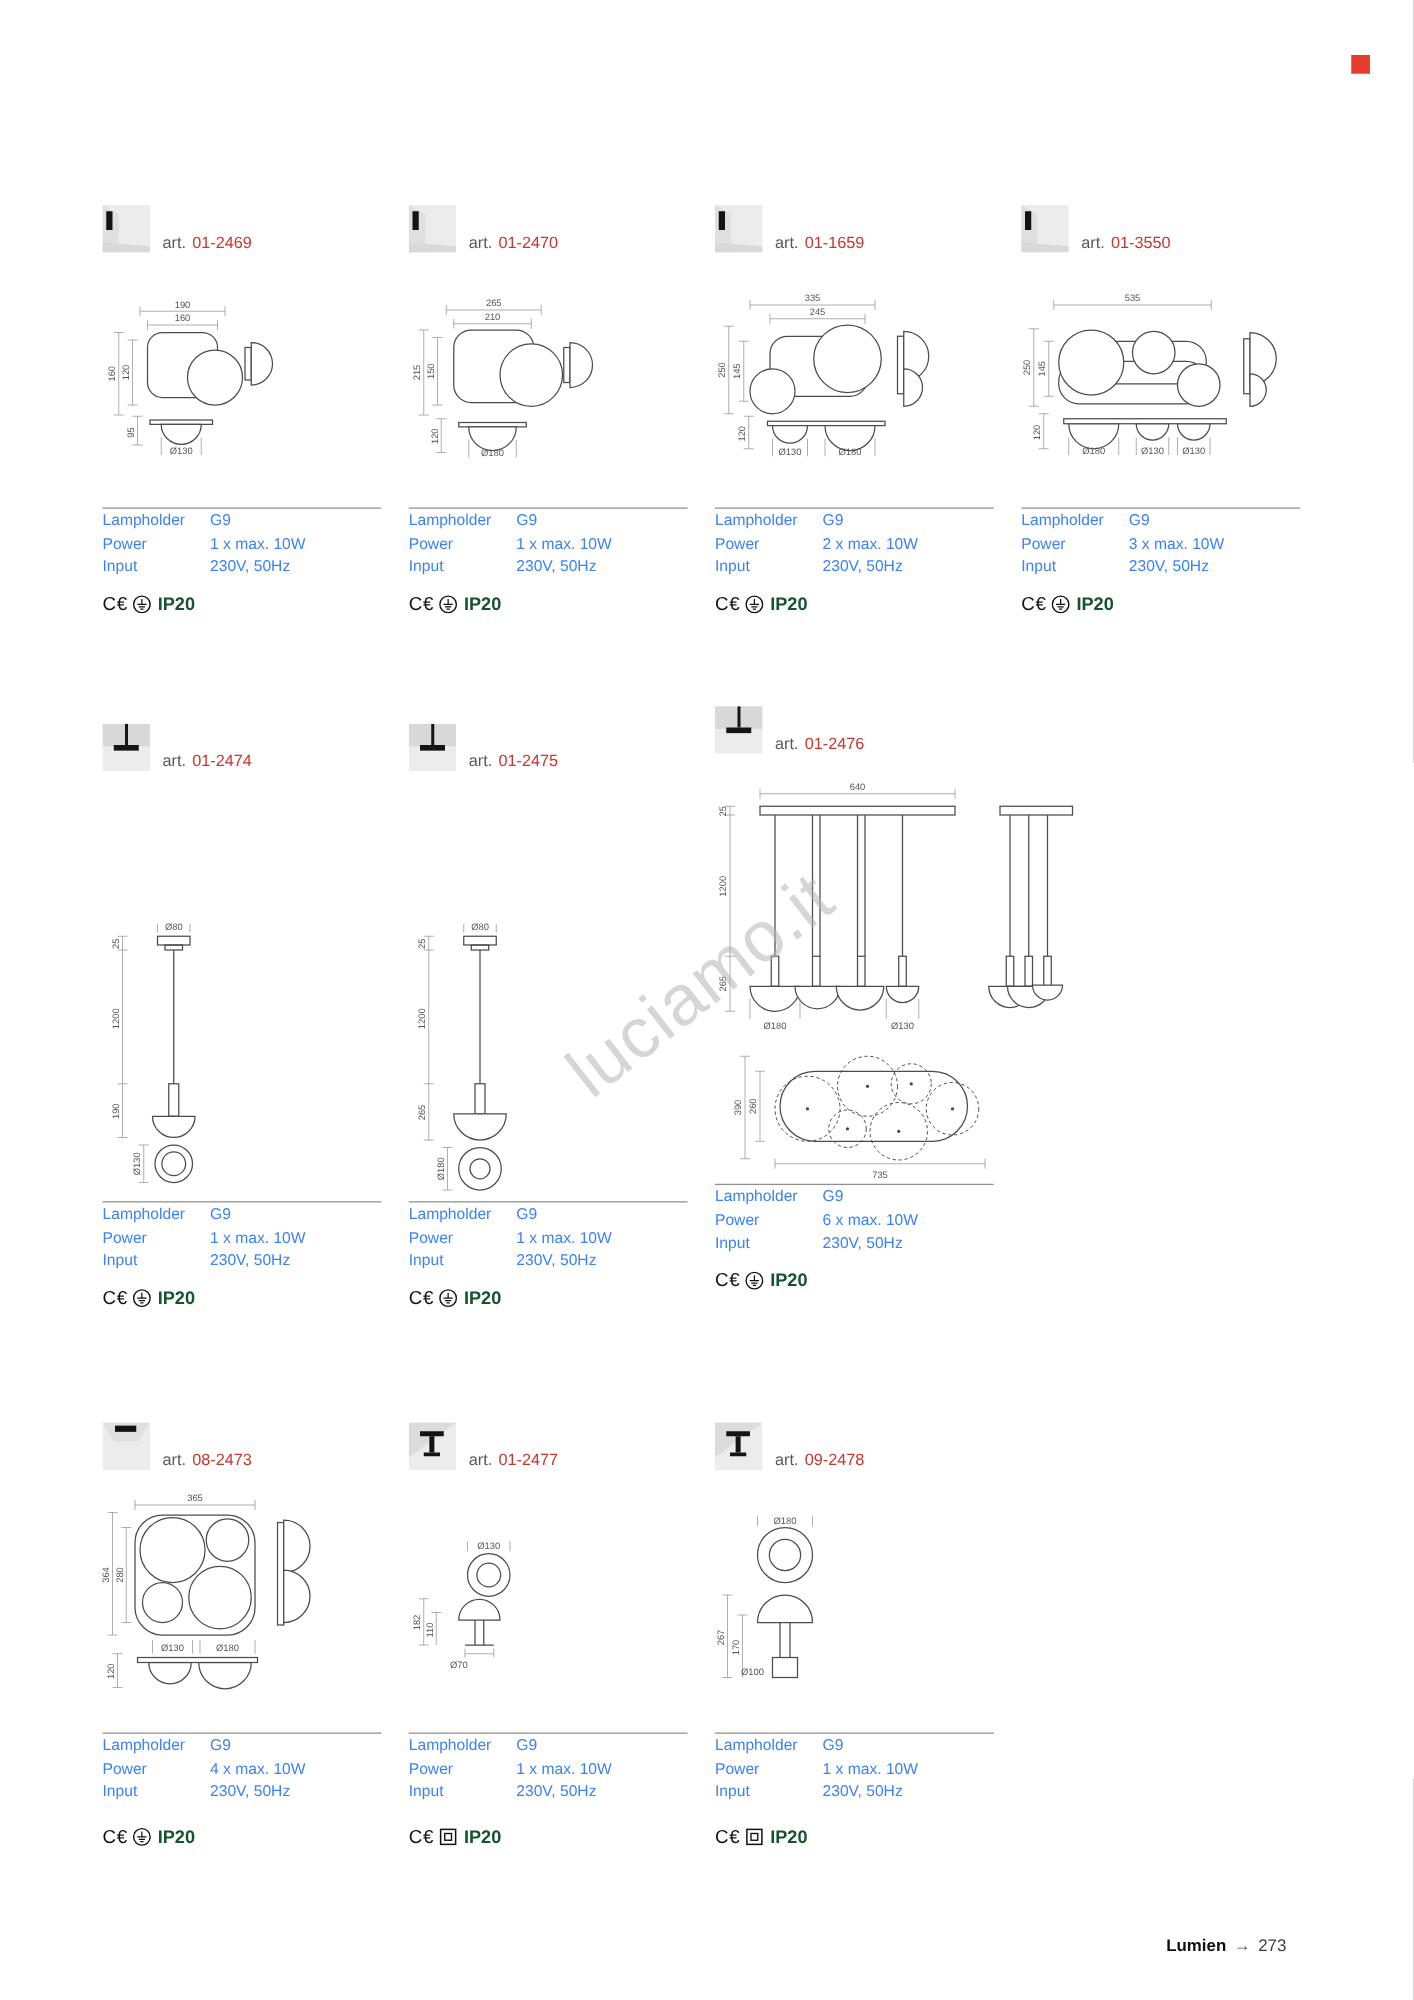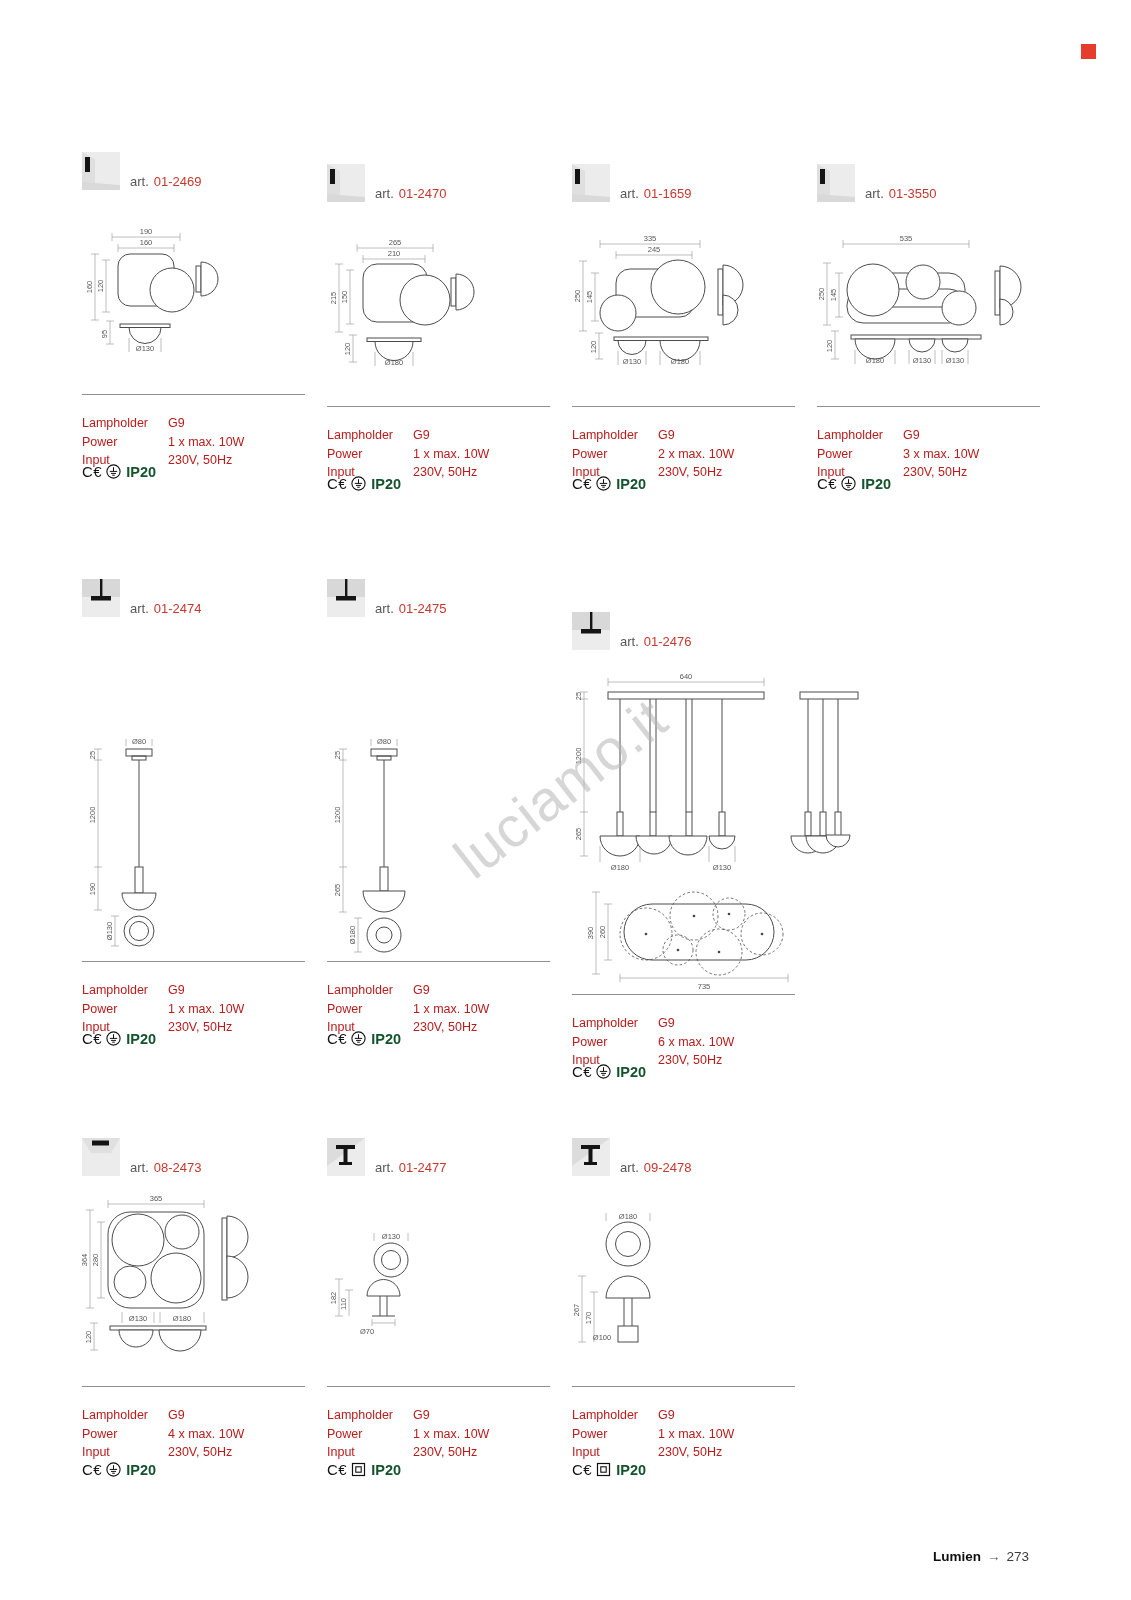--- a/index.html
+++ b/index.html
@@ -15,22 +15,22 @@
   .micon{width:38px;height:38px;display:block}
   .artline{font-size:13px;color:#58585a;white-space:nowrap;padding-bottom:1px}
   .artno{color:#c8372d;margin-left:5px}
   svg.draw{position:absolute;overflow:visible}
   svg.draw text{font-size:7.5px;fill:#555;font-family:"Liberation Sans",sans-serif;text-anchor:middle}
   .o{fill:none;stroke:#4c4c4c;stroke-width:1}
   .ow{fill:#fff;stroke:#4c4c4c;stroke-width:1}
   .dl{stroke:#8a8a8a;stroke-width:.55;fill:none}
   .dash{fill:none;stroke:#4c4c4c;stroke-width:.8;stroke-dasharray:2.6 2.2}
   .dot{fill:#444;stroke:none}
-  .spec{position:absolute;left:2px;width:223px;border-top:1px solid #8f8f8f;padding-top:19px;
-        font-size:12.5px;color:#b91c1c}
+  .spec{position:absolute;left:2px;width:223px;border-top:1px solid #8f8f8f;padding-top:0;
+        font-size:12.5px;color:#3b82f6}
   .srow{display:flex;line-height:18.6px}
   .slab{width:86px}
   .row1 .spec{top:246px}.row1 .certs{top:315px}
   .row2 .spec{top:386px}.row2 .certs{top:455px}
   .row3 .spec{top:252px}.row3 .certs{top:327px}
   .certs{position:absolute;left:2px;display:flex;align-items:center;gap:4px}
   .ce{font-size:15px;color:#141414;letter-spacing:.5px}
   .ip{font-size:14.5px;color:#14532d;font-weight:700;margin-left:1px}
   .cicon{display:block}
   .footer{position:absolute;left:933px;top:1549px;font-size:13.5px;color:#3c3c3c;display:flex;gap:6px;align-items:flex-end}
@@ -39,21 +39,21 @@
 </style>
 </head>
 <body>
 
 <div class="page">
   <div class="corner" style="background: rgb(230, 60, 45);"></div>
   <div class="wm">
       <span>luciamo.it</span>
     </div>
 
-  <section class="cell row1" style="left:80px;top:148px">
+  <section class="cell row1" style="left:80px;top:160px">
     <header class="hdr">
       <svg class="micon" viewBox="0 0 38 38">
         <rect width="38" height="38" fill="#ececec"></rect>
           <polygon points="0,0 13,7 13,38 0,38" fill="#dfdfdf"></polygon>
         <polygon points="0,30 38,33 38,38 0,38" fill="#d9d9d9"></polygon>
           <rect x="3" y="5" width="5" height="15" fill="#141414"></rect>
       </svg>
       <div class="artline"><span>art.</span><span class="artno">01-2469</span></div>
     </header>
     <svg class="draw" style="left:2px;top:76px" width="145" height="134" viewBox="0 0 145 134">
@@ -371,21 +371,21 @@
     <div class="certs">
       <span class="ce">C€</span>
       <svg class="cicon" width="15" height="15" viewBox="0 0 15 15">
         <circle cx="7.5" cy="7.5" r="6.6" fill="none" stroke="#111" stroke-width="1.1"></circle>
         <path d="M7.5 3.2V7.4M3.8 7.4H11.2M5 9.4H10M6.2 11.2H8.8" stroke="#111" stroke-width="1" fill="none"></path>
       </svg>
       <span class="ip">IP20</span>
     </div>
   </section>
 
-  <section class="cell row2" style="left:570px;top:608px;width:300px">
+  <section class="cell row2" style="left:570px;top:561px;width:300px">
     <header class="hdr">
       <svg class="micon" viewBox="0 0 38 38">
         <rect width="38" height="38" fill="#ececec"></rect>
           <rect width="38" height="18" fill="#d8d8d8"></rect>
         <rect x="18" y="0" width="2.4" height="17" fill="#151515"></rect>
           <rect x="9" y="17" width="20" height="4.5" fill="#151515"></rect>
       </svg>
       <div class="artline"><span>art.</span><span class="artno">01-2476</span></div>
     </header>
     <svg class="draw" style="left:-4px;top:64px" width="300" height="320" viewBox="0 0 300 320">

